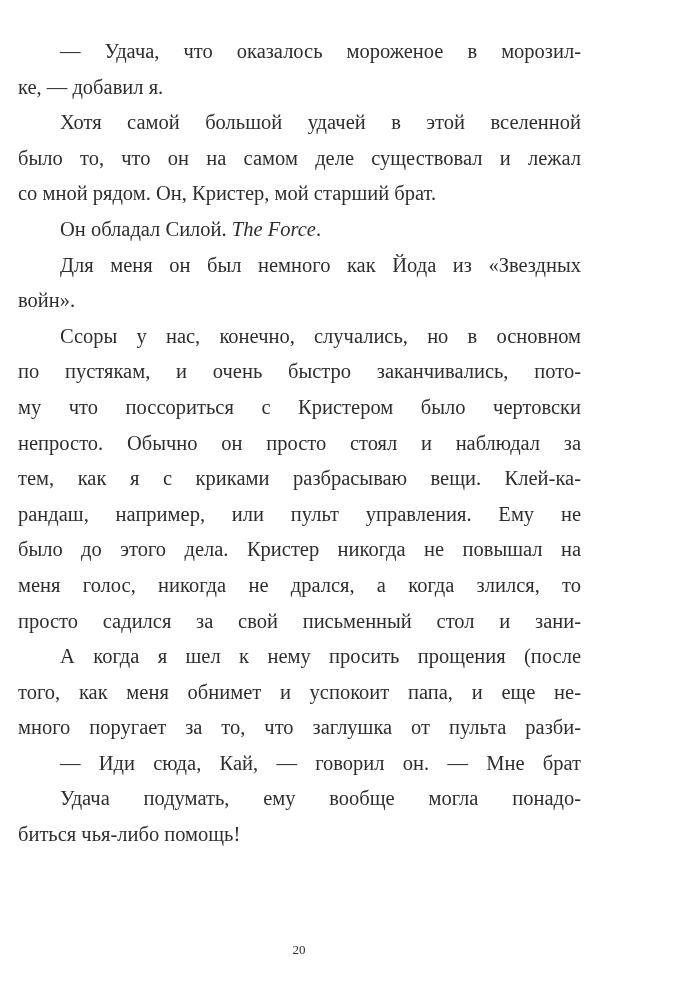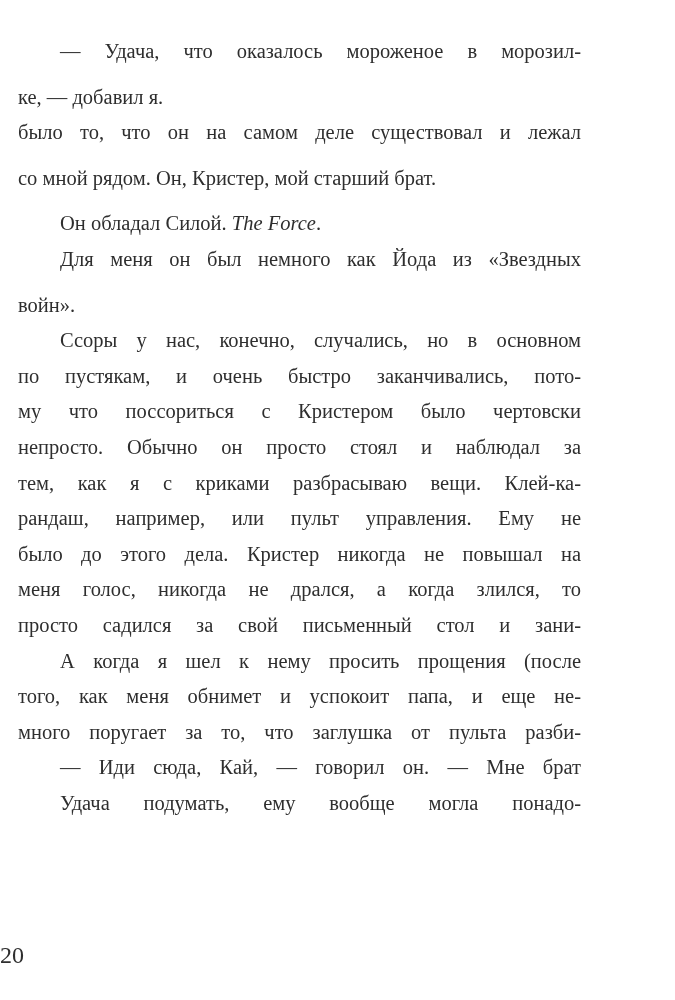--- a/index.html
+++ b/index.html
@@ -6,38 +6,39 @@
   body { width: 675px; height: 1000px; position: relative; overflow: hidden; }
   .page {
     position: absolute; left: 18px; top: 34px; width: 563px;
     font-family: "Liberation Serif", "DejaVu Serif", serif;
     font-size: 20.5px; color: #2e2e2e;
   }
   .line {
     height: 35.6px; line-height: 35.6px; white-space: nowrap;
     text-align: justify; text-align-last: justify; display: block;
   }
-  .line.last { text-align-last: left; margin-top: 10px; }
+  .line.last { text-align-last: left; }
   .line.indent { padding-left: 42px; }
   .ital { font-style: italic; }
   .page-number {
-    position: absolute; left: 0; width: 598px; top: 942px; text-align: left;
+    position: absolute; left: 0; width: 598px; top: 942px; text-align: center;
     font-family: "Liberation Serif", "DejaVu Serif", serif;
-    font-size: 24px; color: #2e2e2e;
+    font-size: 13px; color: #2e2e2e;
   }
 </style>
 </head>
 <body>
 
 <div class="page">
   <div>
     <span class="line indent">— Удача, что оказалось мороженое в морозил-</span>
     <span class="line last">ке, — добавил я.</span>
   </div>
   <div>
+    <span class="line indent">Хотя самой большой удачей в этой вселенной</span>
     <span class="line">было то, что он на самом деле существовал и лежал</span>
     <span class="line last">со мной рядом. Он, Кристер, мой старший брат.</span>
   </div>
   <div>
     <span class="line indent last"><span>Он обладал Силой. </span><span class="ital">The Force</span><span>.</span></span>
   </div>
   <div>
     <span class="line indent">Для меня он был немного как Йода из «Звездных</span>
     <span class="line last">войн».</span>
   </div>
@@ -55,16 +56,17 @@
   <div>
     <span class="line indent">А когда я шел к нему просить прощения (после</span>
     <span class="line">того, как меня обнимет и успокоит папа, и еще не-</span>
     <span class="line">много поругает за то, что заглушка от пульта разби-</span>
   </div>
   <div>
     <span class="line indent">— Иди сюда, Кай, — говорил он. — Мне брат</span>
   </div>
   <div>
     <span class="line indent">Удача подумать, ему вообще могла понадо-</span>
+    <span class="line last">биться чья-либо помощь!</span>
   </div>
 </div>
 
 <div class="page-number">20</div>
 
 </body></html>

